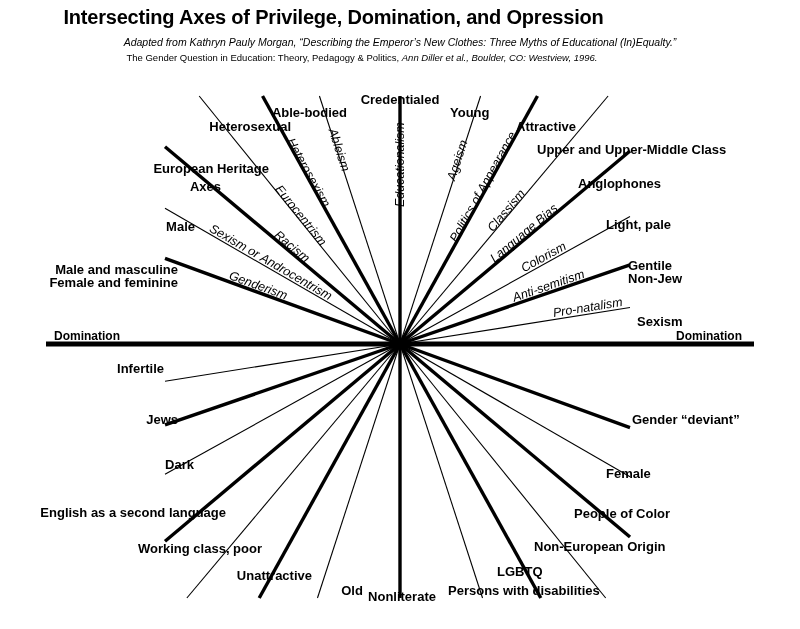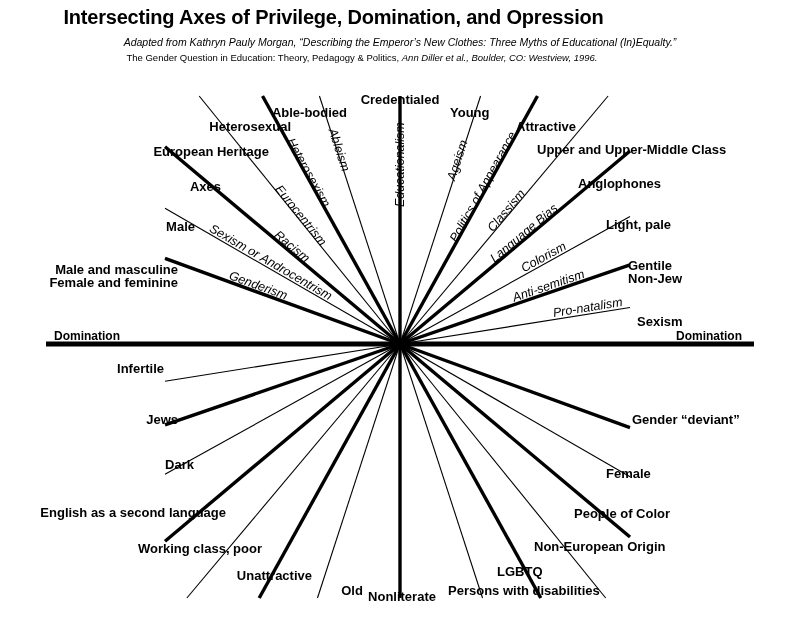--- a/index.html
+++ b/index.html
@@ -109,21 +109,21 @@
 
   <div class="sub2"><span>The Gender Question in Education: Theory, Pedagogy &amp; Politics, </span><span class="it">Ann Diller et al.</span><span class="it">, Boulder, CO: Westview, 1996.</span></div>
 
   <div class="dom dom-left">Domination</div>
   <div class="dom dom-right">Domination</div>
 
   <div id="label-layer">
       <div class="olabel l" style="left: 178px; top: 276px;"><div style="text-align: right;">Male and masculine</div><div style="text-align: right;">Female and feminine</div></div>
       <div class="olabel l" style="left: 221px; top: 186px;"><div style="text-align: right;">Axes</div></div>
       <div class="olabel l" style="left: 195px; top: 226px;"><div style="text-align: right;">Male</div></div>
-      <div class="olabel l" style="left: 269px; top: 151px;"><div style="text-align: right;">European Heritage</div></div>
+      <div class="olabel l" style="left: 269px; top: 168px;"><div style="text-align: right;">European Heritage</div></div>
       <div class="olabel l" style="left: 291px; top: 126px;"><div style="text-align: right;">Heterosexual</div></div>
       <div class="olabel l" style="left: 347px; top: 112px;"><div style="text-align: right;">Able-bodied</div></div>
       <div class="olabel c" style="left: 400px; top: 99px;"><div style="text-align: center;">Credentialed</div></div>
       <div class="olabel r" style="left: 450px; top: 112px;"><div style="text-align: left;">Young</div></div>
       <div class="olabel r" style="left: 516px; top: 126px;"><div style="text-align: left;">Attractive</div></div>
       <div class="olabel r" style="left: 537px; top: 149px;"><div style="text-align: left;">Upper and Upper-Middle Class</div></div>
       <div class="olabel r" style="left: 578px; top: 183px;"><div style="text-align: left;">Anglophones</div></div>
       <div class="olabel r" style="left: 606px; top: 224px;"><div style="text-align: left;">Light, pale</div></div>
       <div class="olabel r" style="left: 628px; top: 272px;"><div style="text-align: left;">Gentile</div><div style="text-align: left;">Non-Jew</div></div>
       <div class="olabel r" style="left: 637px; top: 321px;"><div style="text-align: left;">Sexism</div></div>

